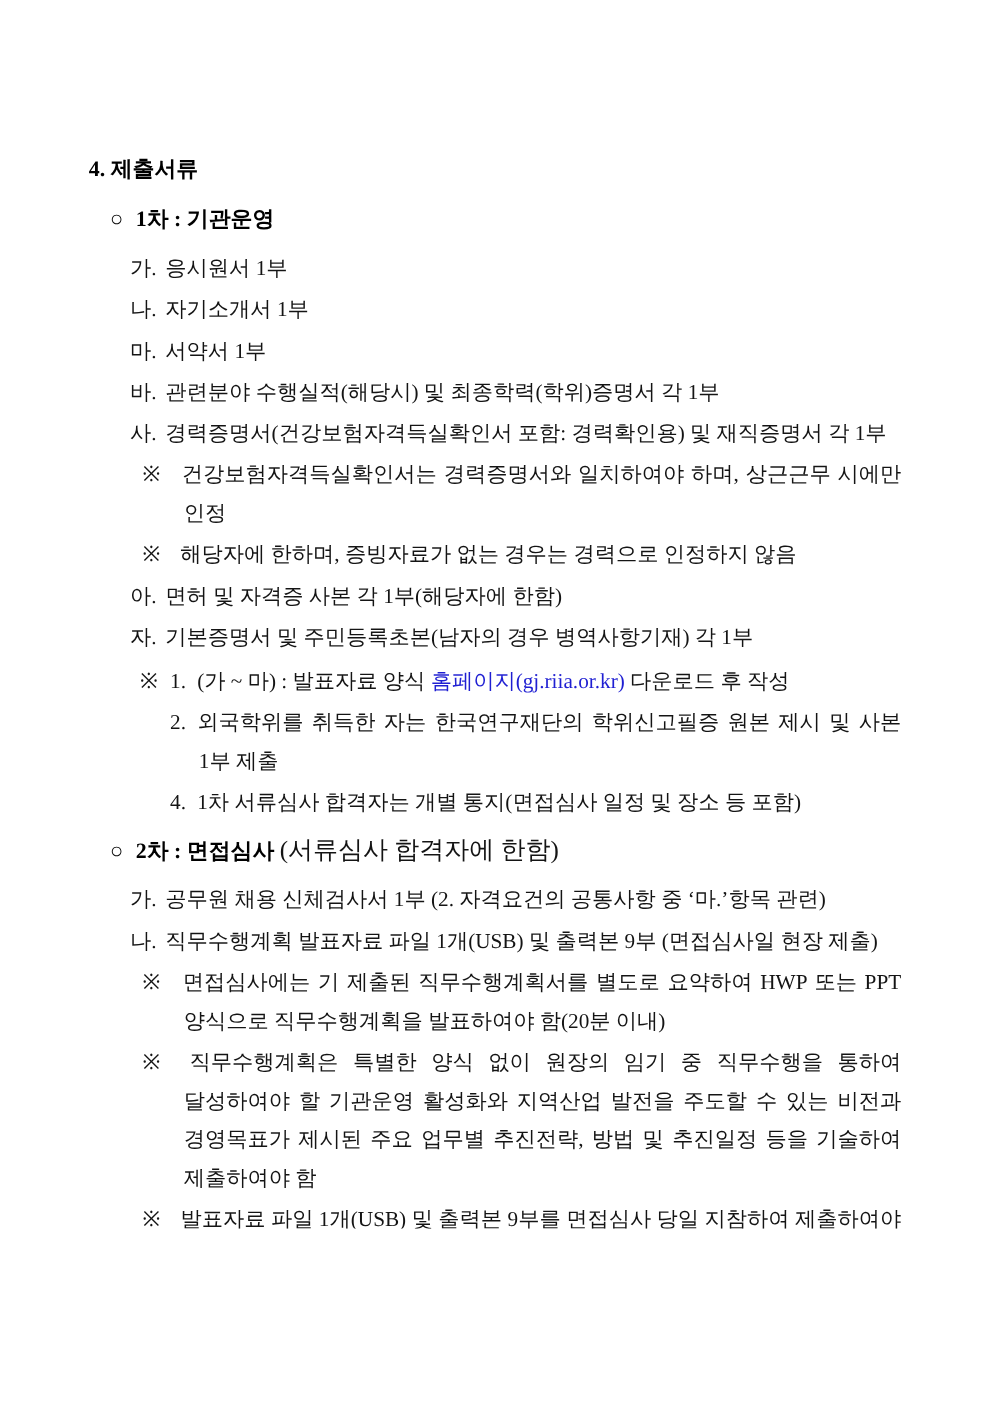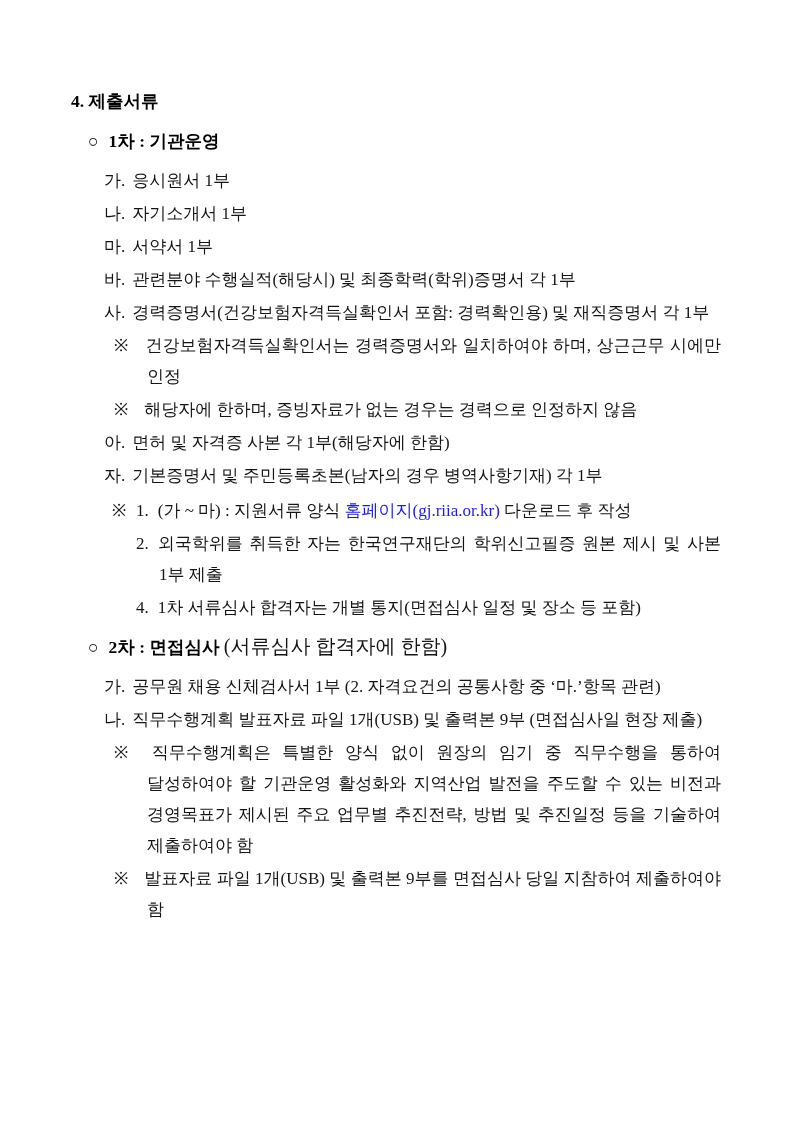--- a/index.html
+++ b/index.html
@@ -3,21 +3,21 @@
 <meta charset="utf-8">
 <style>
   * { box-sizing: border-box; }
   html, body { margin: 0; padding: 0; background: #ffffff; }
   .page {
     position: relative;
     width: 793px;
     height: 983px;
     margin: 0 auto;
     background: #ffffff;
-    padding: 86px 70px 0 71px;
+    padding: 120px 70px 0 71px;
     font-family: "Liberation Serif", "DejaVu Serif", serif;
     color: #141414;
     font-size: 17px;
     overflow: hidden;
   }
   p { margin: 2px; line-height: 31px; }
   .sec-title {
     margin: 0 0 9px 0;
     font-size: 17.5px;
     font-weight: bold;
@@ -77,29 +77,30 @@
     <p class="item"><span class="lbl">사.</span><span>경력증명서(건강보험자격득실확인서 포함: 경력확인용) 및 재직증명서 각 1부</span></p>
 
     <p class="note"><span class="mark">※</span><span>건강보험자격득실확인서는 경력증명서와 일치하여야 하며, 상근근무 시에만 인정</span></p>
     <p class="note"><span class="mark">※</span><span>해당자에 한하며, 증빙자료가 없는 경우는 경력으로 인정하지 않음</span></p>
 
     <p class="item"><span class="lbl">아.</span><span>면허 및 자격증 사본 각 1부(해당자에 한함)</span></p>
     <p class="item"><span class="lbl">자.</span><span>기본증명서 및 주민등록초본(남자의 경우 병역사항기재) 각 1부</span></p>
 
     <div class="numgroup">
       <span class="mark">※</span>
-      <p class="numitem"><span class="num">1.</span><span>(가 ~ 마) : 지원서류 양식 </span><a class="homepage-link" style="color: rgb(31, 31, 210);">홈페이지(gj.riia.or.kr)</a><span> 다운로드 후 작성</span></p>
+      <p class="numitem"><span class="num">1.</span><span>(가 ~ 마) : 발표자료 양식 </span><a class="homepage-link" style="color: rgb(31, 31, 210);">홈페이지(gj.riia.or.kr)</a><span> 다운로드 후 작성</span></p>
       <p class="numitem"><span class="num">2.</span><span>외국학위를 취득한 자는 한국연구재단의 학위신고필증 원본 제시 및 사본 1부 제출</span></p>
       <p class="numitem"><span class="num">4.</span><span>1차 서류심사 합격자는 개별 통지(면접심사 일정 및 장소 등 포함)</span></p>
     </div>
   </div>
 
   <div class="s2">
     <p class="subsec-title"><span class="circle">○</span><span>2차 : 면접심사</span>&nbsp;<span class="suffix">(서류심사 합격자에 한함)</span></p>
 
     <p class="item"><span class="lbl">가.</span><span>공무원 채용 신체검사서 1부 (2. 자격요건의 공통사항 중 ‘마.’항목 관련)</span></p>
     <p class="item"><span class="lbl">나.</span><span>직무수행계획 발표자료 파일 1개(USB) 및 출력본 9부 (면접심사일 현장 제출)</span></p>
 
+    <p class="note"><span class="mark">※</span><span>면접심사에는 기 제출된 직무수행계획서를 별도로 요약하여 HWP 또는 PPT 양식으로 직무수행계획을 발표하여야 함(20분 이내)</span></p>
     <p class="note"><span class="mark">※</span><span>직무수행계획은 특별한 양식 없이 원장의 임기 중 직무수행을 통하여 달성하여야 할 기관운영 활성화와 지역산업 발전을 주도할 수 있는 비전과 경영목표가 제시된 주요 업무별 추진전략, 방법 및 추진일정 등을 기술하여 제출하여야 함</span></p>
     <p class="note"><span class="mark">※</span><span>발표자료 파일 1개(USB) 및 출력본 9부를 면접심사 당일 지참하여 제출하여야 함</span></p>
   </div>
 
 </div>
 
 </body></html>

